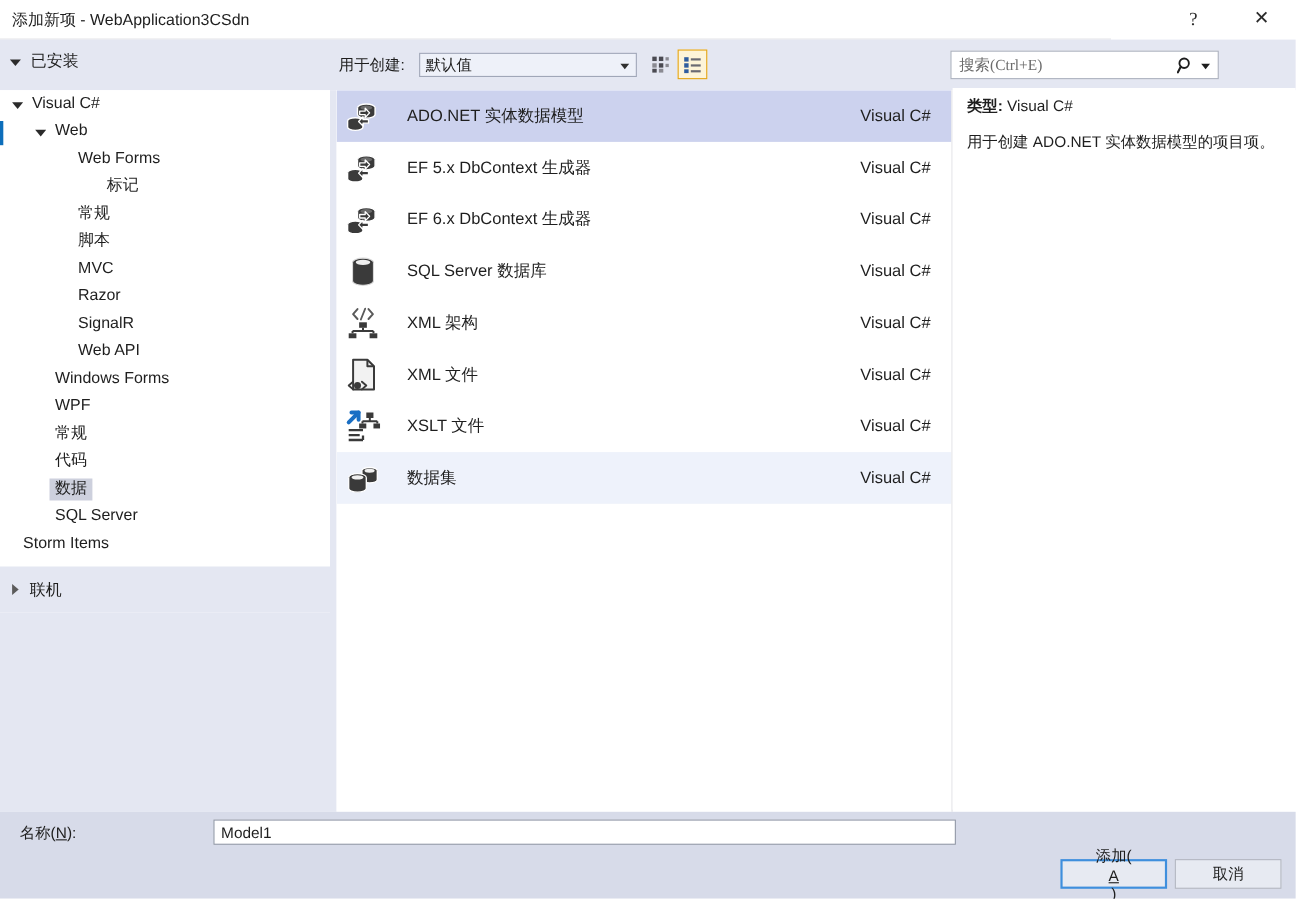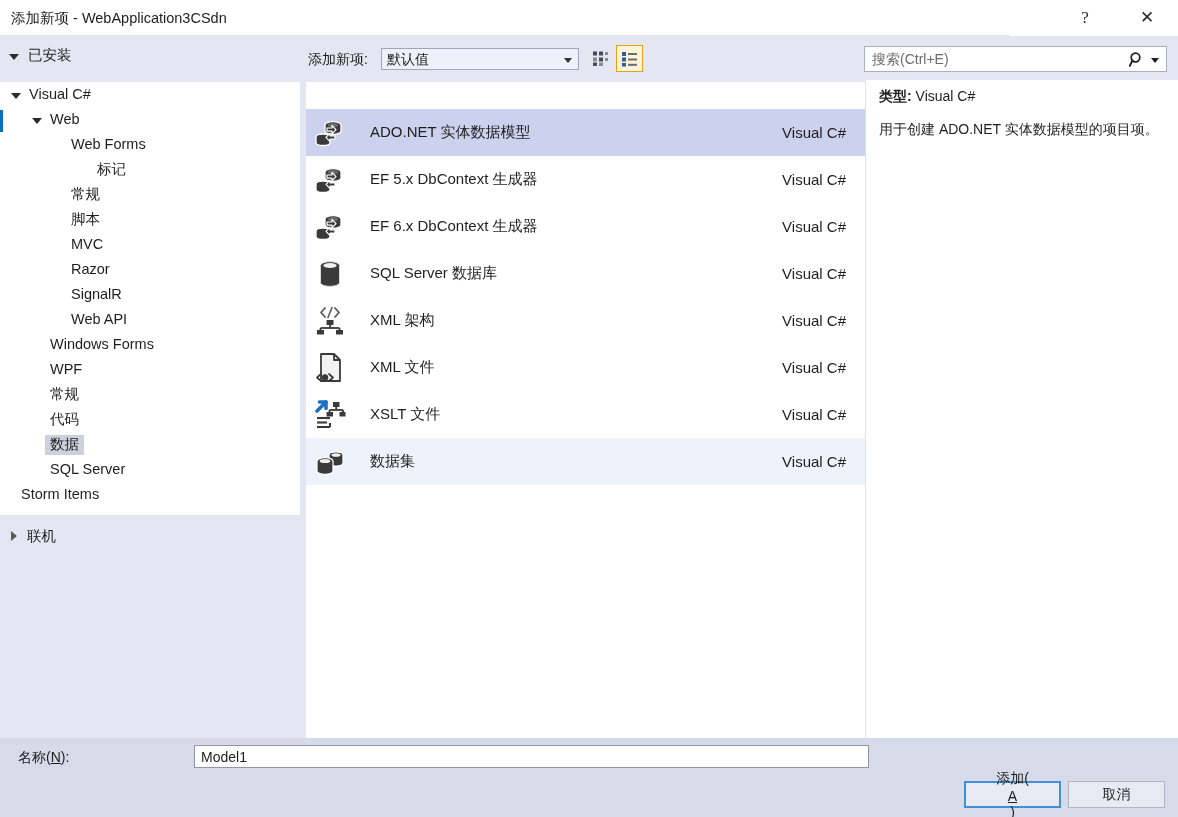--- a/index.html
+++ b/index.html
@@ -139,25 +139,26 @@
   #view-list  {
     left: 616px;
     background: #fdf4d8;
     border: 1px solid #e3a315;
   }
 
   
   #search-box {
     position: absolute;
     left: 864px; top: 46px;
-    width: 303px; height: 26px;
+    width: 244px; height: 26px;
     background: #ffffff;
     border: 1px solid #aab0bd;
     box-sizing: border-box;
     cursor: text;
+    font-family: Liberation Serif, serif;
   }
   #search-placeholder {
     position: absolute;
     left: 7px; top: 4px;
     font-size: 14px;
     color: #6c6c6c;
     white-space: nowrap;
   }
   #search-icon {
     position: absolute;
@@ -240,21 +241,20 @@
     background: #e4e7f2;
   }
 
   
   #list-pane {
     position: absolute;
     left: 306px; top: 82px;
     width: 559px; height: 656px;
     background: #ffffff;
     overflow: hidden;
-    margin-top: 27px;
   }
   .list-row {
     position: relative;
     height: 47px;
     display: flex;
     align-items: center;
     cursor: default;
   }
   .list-row.selected { background: #ccd2ee; }
   .list-row.hovered  { background: #eef2fb; }
@@ -380,21 +380,21 @@
   </div>
 </div>
 
 <div id="header-strip"></div>
 
 <div id="installed-header">
   <span class="tri-down"></span>
   <span id="installed-label">已安装</span>
 </div>
 
-<div id="sort-label">添加新项:</div>
+<div id="sort-label">用于创建:</div>
 
 <div id="sort-select">
   <span id="sort-select-value">默认值</span>
   <span id="sort-select-arrow"></span>
 </div>
 
 <div class="view-btn" id="view-tiles">
   <svg width="17" height="17" viewBox="0 0 17 17">
     <rect x="1" y="1.5" width="4" height="4" fill="#4a4a52"></rect>
     <rect x="7" y="1.5" width="4" height="4" fill="#4a4a52"></rect>

